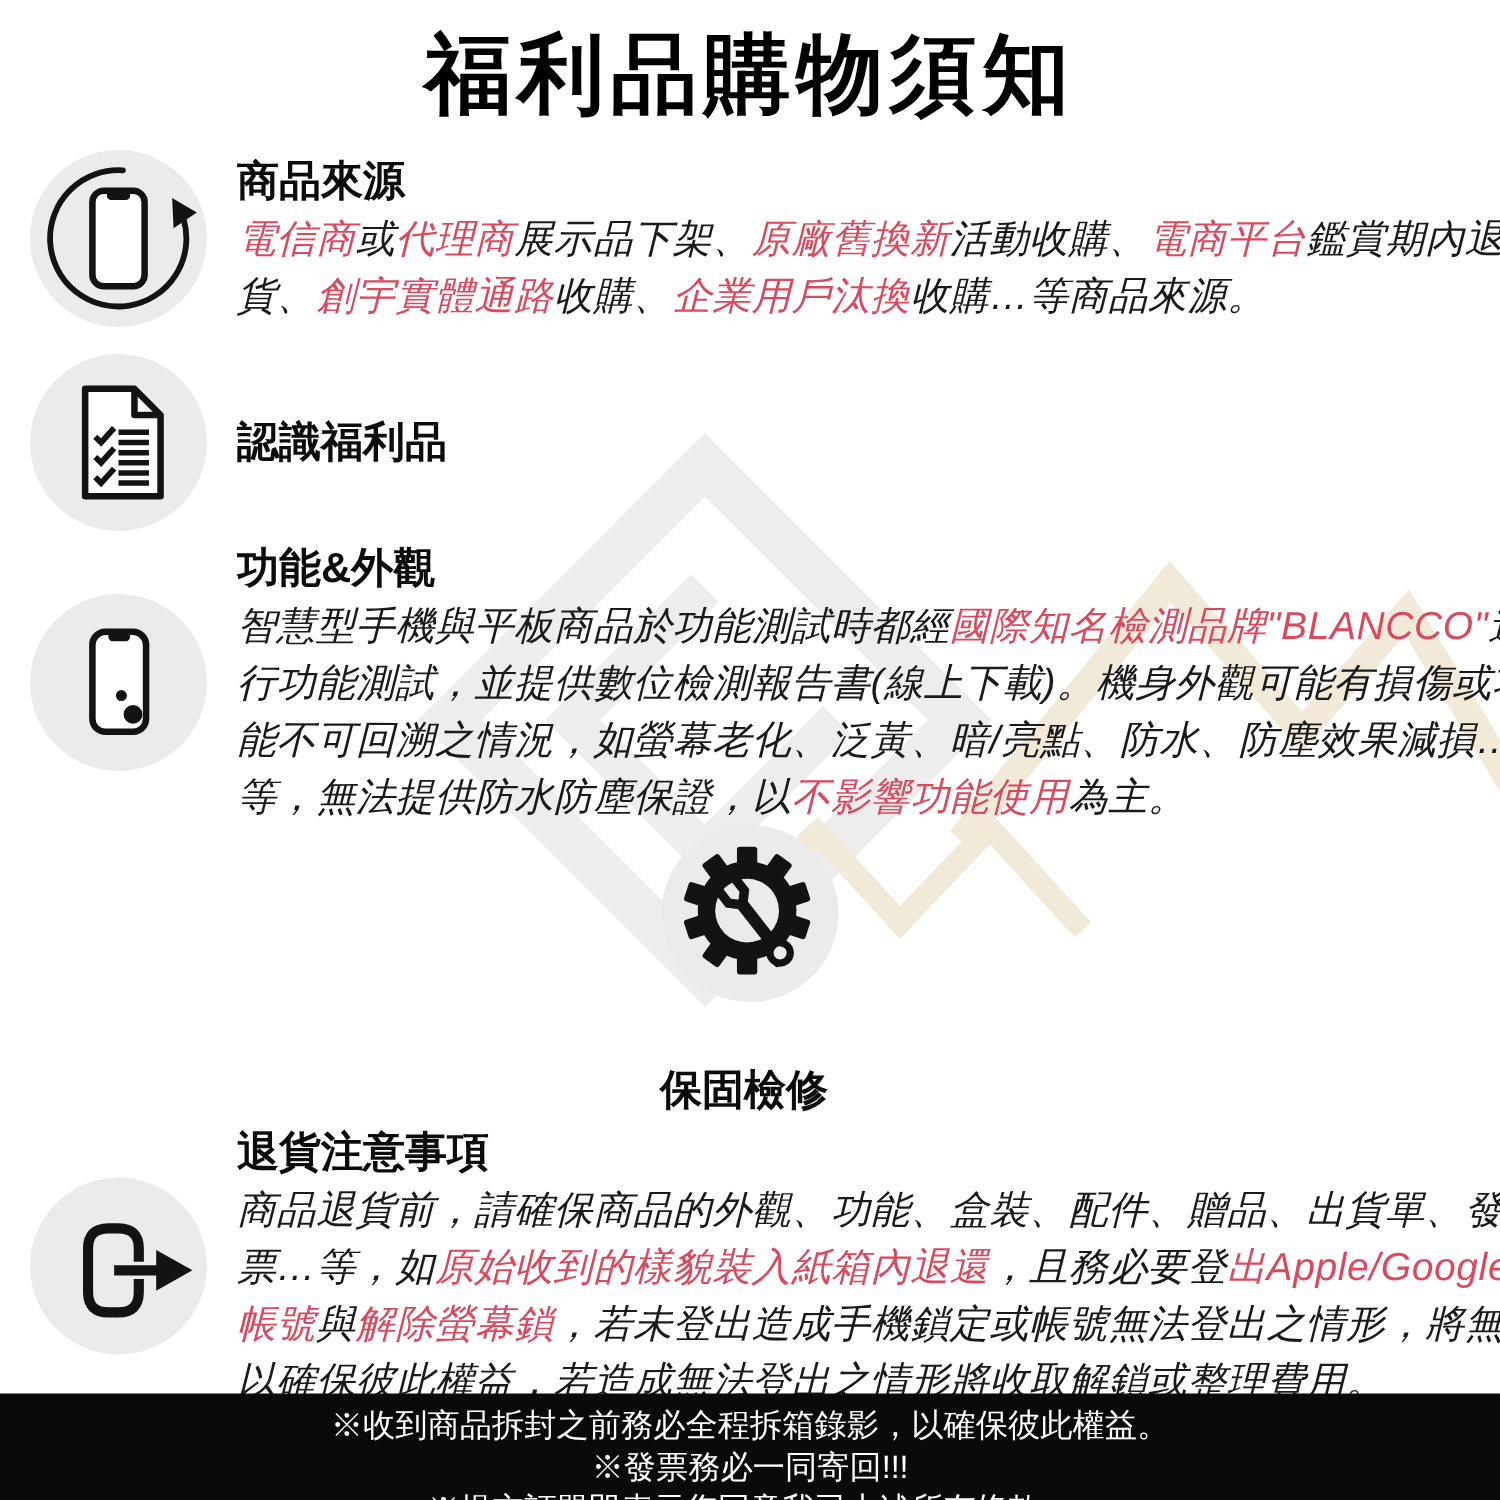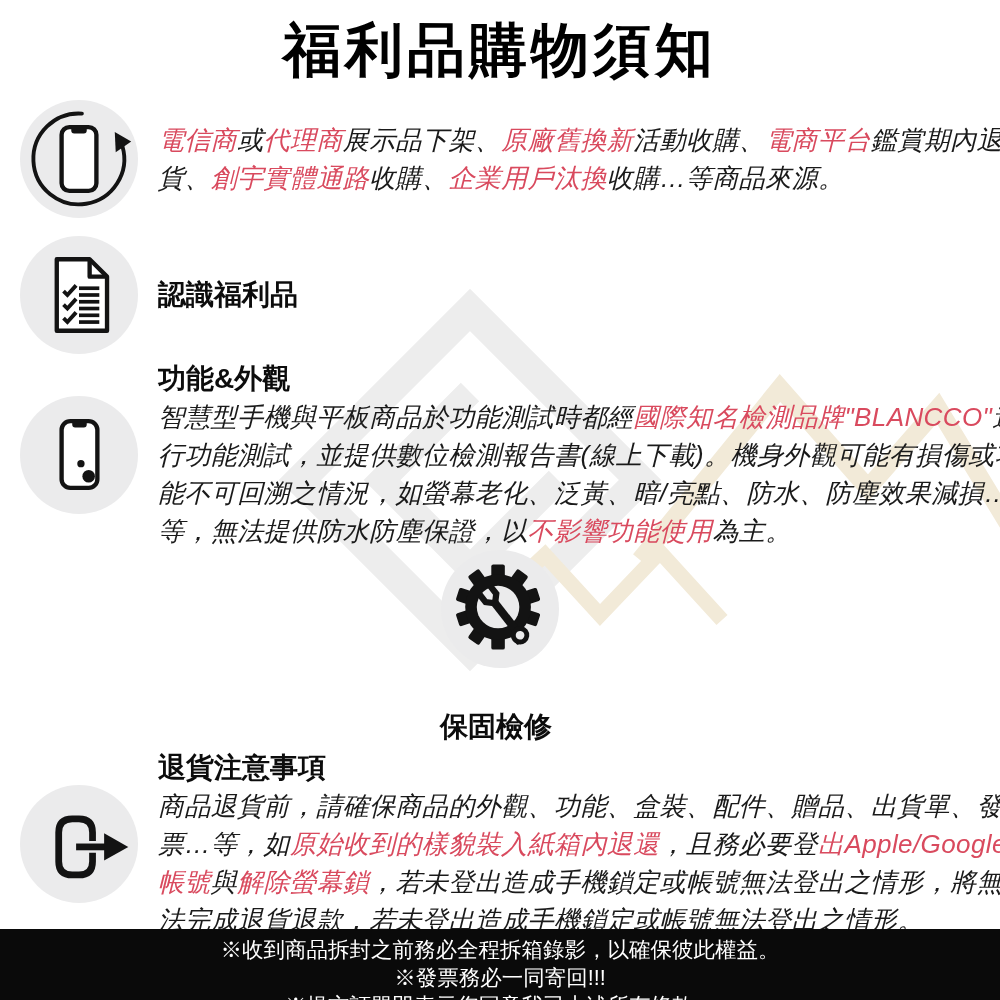--- a/index.html
+++ b/index.html
@@ -58,20 +58,21 @@
         <div class="icon-circle">
             <svg viewBox="0 0 120 120">
               <path d="M 63,13 A 47,47 0 1 0 105,47" fill="none" stroke="#131313" stroke-width="4" stroke-linecap="round"></path>
               <polygon points="97,32 114,42 98,53" fill="#131313"></polygon>
               <rect x="42" y="27" width="36" height="66" rx="8" fill="#fff" stroke="#131313" stroke-width="4.5"></rect>
               <path d="M 52,27 h 16 v 3.5 a 3,3 0 0 1 -3,3 h -10 a 3,3 0 0 1 -3,-3 z" fill="#131313"></path>
             </svg>
           </div>
       </div>
       <div class="content">
+        <h2 class="heading">商品來源</h2>
         <p class="body"><span class="red">電信商</span><span>或</span><span class="red">代理商</span><span>展示品下架、</span><span class="red">原廠舊換新</span><span>活動收購、</span><span class="red">電商平台</span><span>鑑賞期內退</span><br><span>貨、</span><span class="red">創宇實體通路</span><span>收購、</span><span class="red">企業用戶汰換</span><span>收購…等商品來源。</span></p>
       </div>
     </section>
       <section class="section">
       <div class="icon-col">
         <div class="icon-circle">
             <svg viewBox="0 0 120 120">
               <path d="M 37,23 H 71 L 89,41 V 97 H 37 Z" fill="#fff" stroke="#131313" stroke-width="4.5" stroke-linejoin="round"></path>
               <path d="M 71,23 V 41 H 89" fill="none" stroke="#131313" stroke-width="4.5" stroke-linejoin="round"></path>
               <g fill="none" stroke="#131313">
@@ -143,21 +144,21 @@
         <div class="icon-circle">
             <svg viewBox="0 0 120 120">
               <path d="M 74,57 V 48 Q 74,34 60,34 L 53,34 Q 39,34 39,48 L 39,78 Q 39,92 53,92 L 60,92 Q 74,92 74,78 V 69" fill="none" stroke="#131313" stroke-width="7"></path>
               <line x1="57" y1="63" x2="90" y2="63" stroke="#131313" stroke-width="7"></line>
               <polygon points="86,49 111,63 86,77" fill="#131313"></polygon>
             </svg>
           </div>
       </div>
       <div class="content">
         <h2 class="heading">退貨注意事項</h2>
-        <p class="body"><span>商品退貨前，請確保商品的外觀、功能、盒裝、配件、贈品、出貨單、發</span><br><span>票…等，如</span><span class="red">原始收到的樣貌裝入紙箱內退還</span><span>，且務必要登</span><span class="red">出Apple/Google</span><br><span class="red">帳號</span><span>與</span><span class="red">解除螢幕鎖</span><span>，若未登出造成手機鎖定或帳號無法登出之情形，將無</span><br><span>法完成退貨退款，若未登出造成手機鎖定或帳號無法登出之情形。</span></p>
+        <p class="body"><span>商品退貨前，請確保商品的外觀、功能、盒裝、配件、贈品、出貨單、發</span><br><span>票…等，如</span><span class="red">原始收到的樣貌裝入紙箱內退還</span><span>，且務必要登</span><span class="red">出Apple/Google</span><br><span class="red">帳號</span><span>與</span><span class="red">解除螢幕鎖</span><span>，若未登出造成手機鎖定或帳號無法登出之情形，將無</span><br><span>以確保彼此權益，若造成無法登出之情形將收取解鎖或整理費用。</span></p>
       </div>
     </section>
     </div>
 
   <footer class="footer">
     <div>※收到商品拆封之前務必全程拆箱錄影，以確保彼此權益。</div>
     <div>※發票務必一同寄回!!!</div>
     <div>※提交訂單即表示您同意我司上述所有條款。</div>
   </footer>
 </div>

